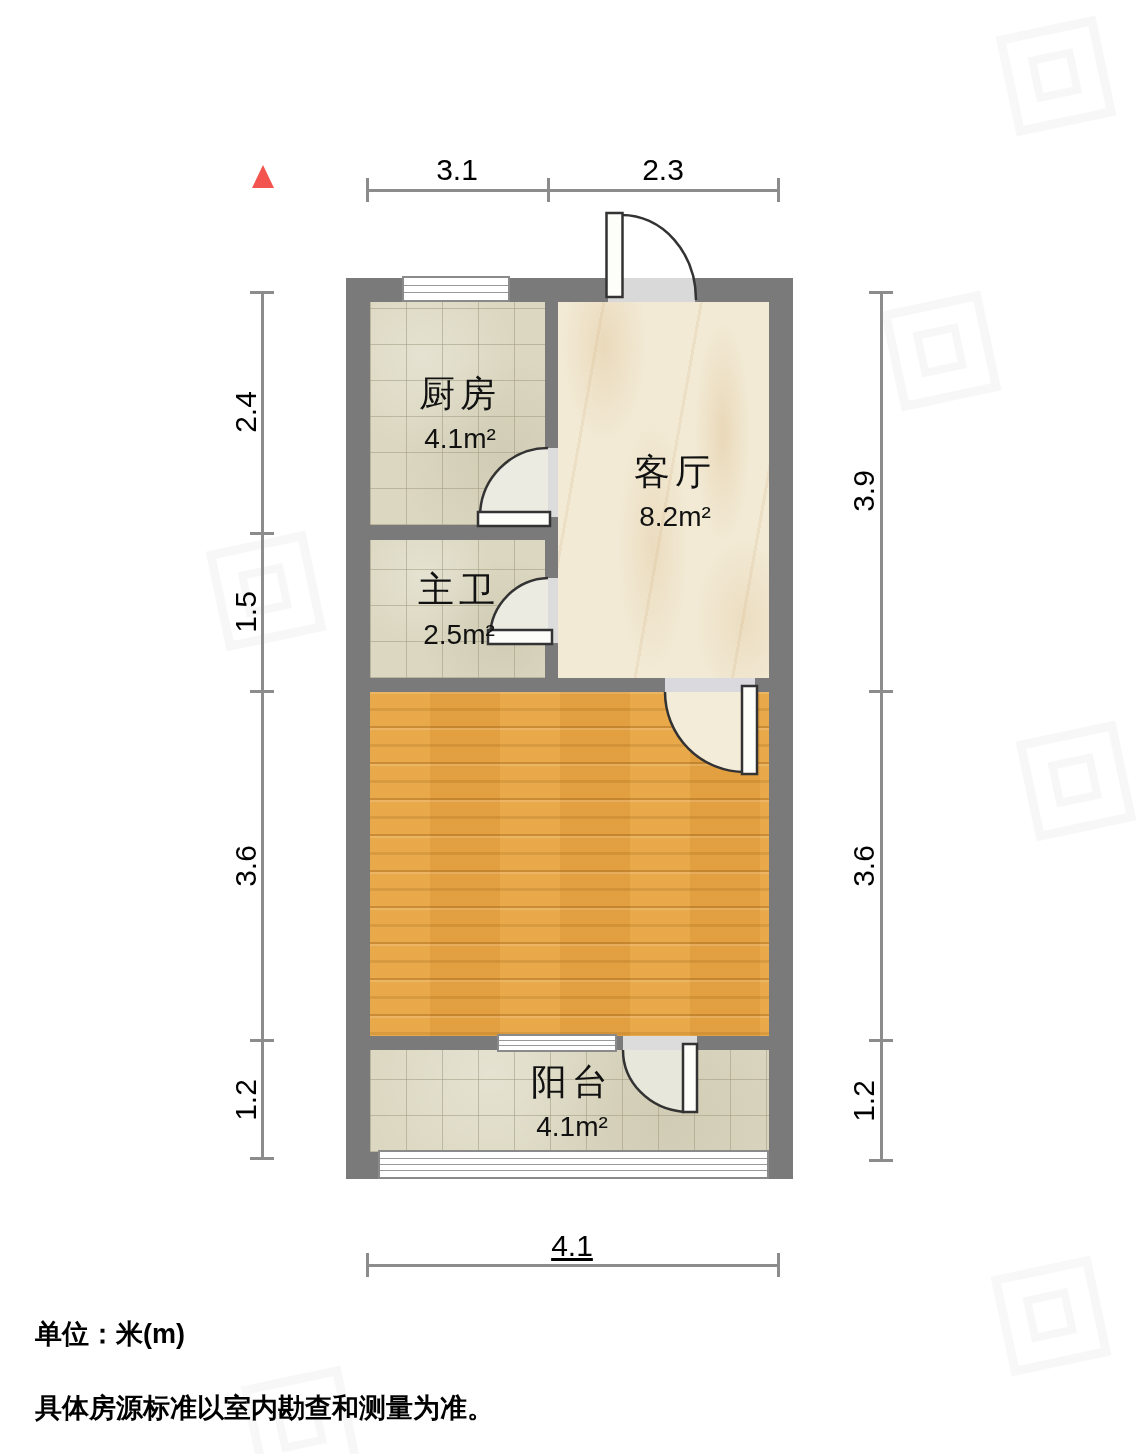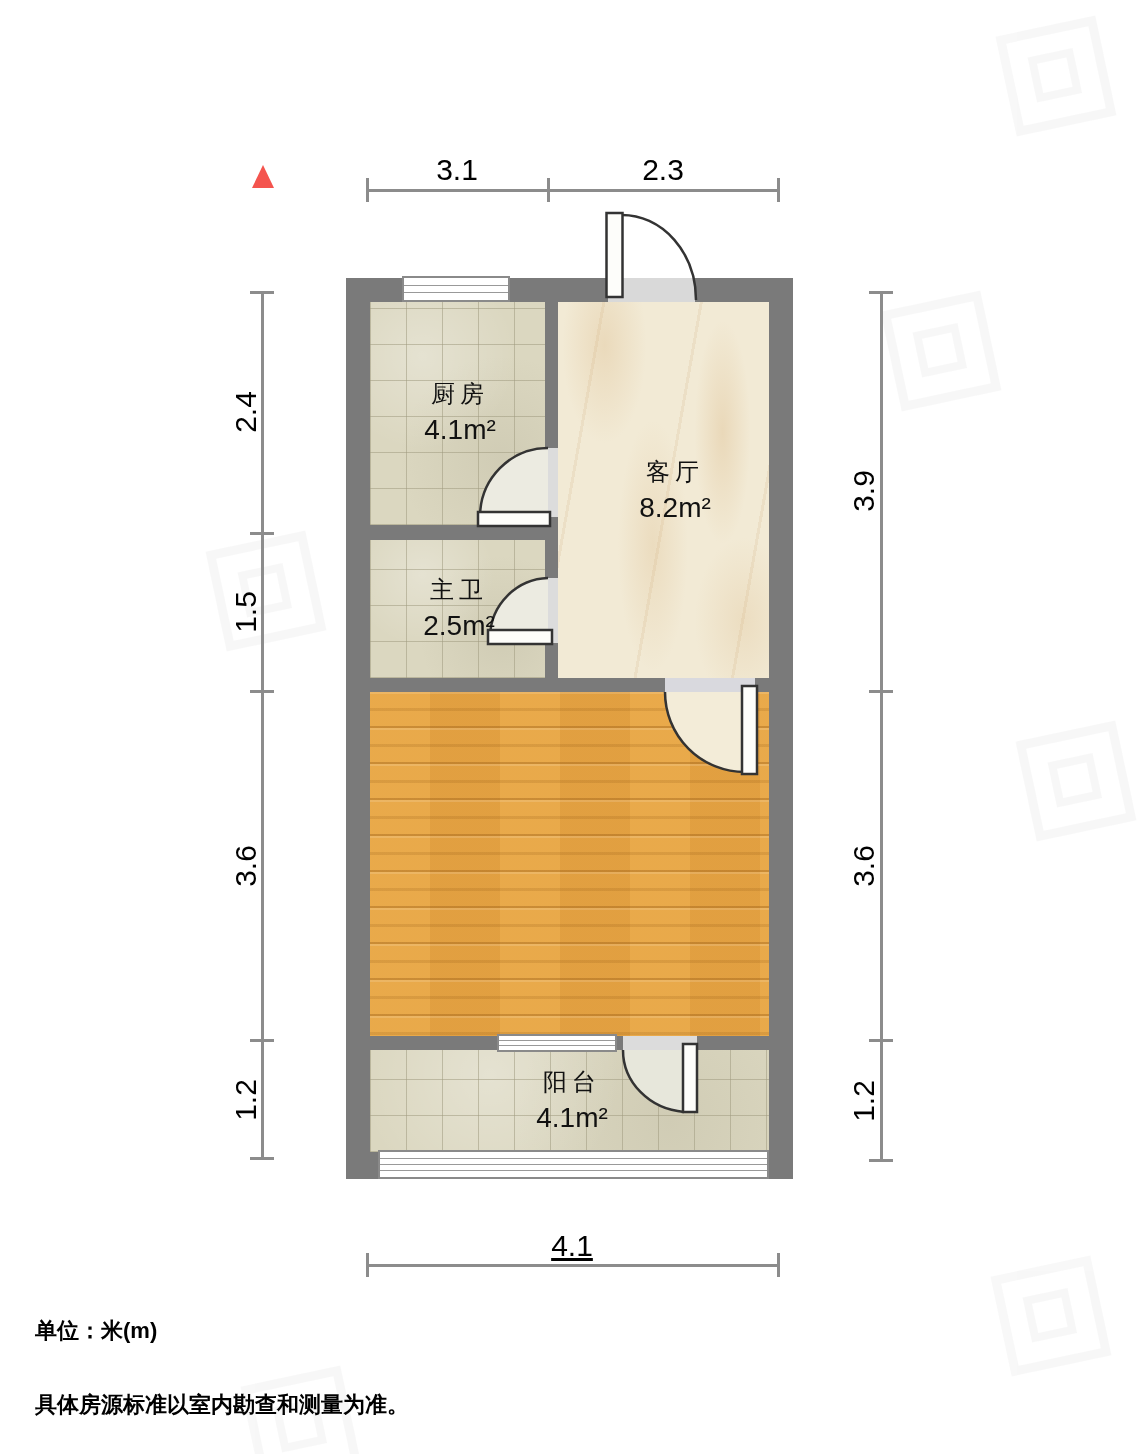--- a/index.html
+++ b/index.html
@@ -40,28 +40,28 @@
       repeating-linear-gradient(100deg, transparent 0 44px, rgba(200,160,110,.15) 44px 47px, transparent 47px 96px);}
   .wood{background-color:#e7a544;
     background-image:
       repeating-linear-gradient(180deg, rgba(255,255,255,.14) 0 2px, transparent 2px 16px,
           rgba(130,75,10,.16) 16px 19px, transparent 19px 36px),
       repeating-linear-gradient(180deg, transparent 0 34px, rgba(150,90,20,.38) 34px 36px),
       repeating-linear-gradient(90deg, rgba(255,210,130,.10) 0 60px, rgba(160,95,25,.08) 60px 130px);}
   
   .room-label{position:absolute;transform:translate(-50%,-50%);text-align:center;
               color:#111;white-space:nowrap;}
-  .room-label .nm{font-size:24px;font-weight:500;letter-spacing:5px;}
+  .room-label .nm{font-size:36px;font-weight:500;letter-spacing:5px;}
   .room-label .ar{font-size:28px;font-weight:400;letter-spacing:0;margin-top:4px;}
   
   .north{position:absolute;left:252px;top:165px;width:0;height:0;
          border-left:11px solid transparent;border-right:11px solid transparent;
          border-bottom:23px solid #f4544e;}
   
-  .note{position:absolute;left:35px;font-size:22px;font-weight:600;color:#000;white-space:nowrap;}
+  .note{position:absolute;left:35px;font-size:27px;font-weight:600;color:#000;white-space:nowrap;}
   
   .wm{position:absolute;width:84px;height:84px;border:9px solid #777;opacity:.05;
       transform:rotate(-12deg);}
   .wm::after{content:"";position:absolute;left:18px;top:18px;width:30px;height:30px;border:8px solid #777;}
   svg{position:absolute;left:0;top:0;}
 </style>
 </head>
 <body>
 
 <div class="abs" style="left:0;top:0;width:1144px;height:1454px;">

